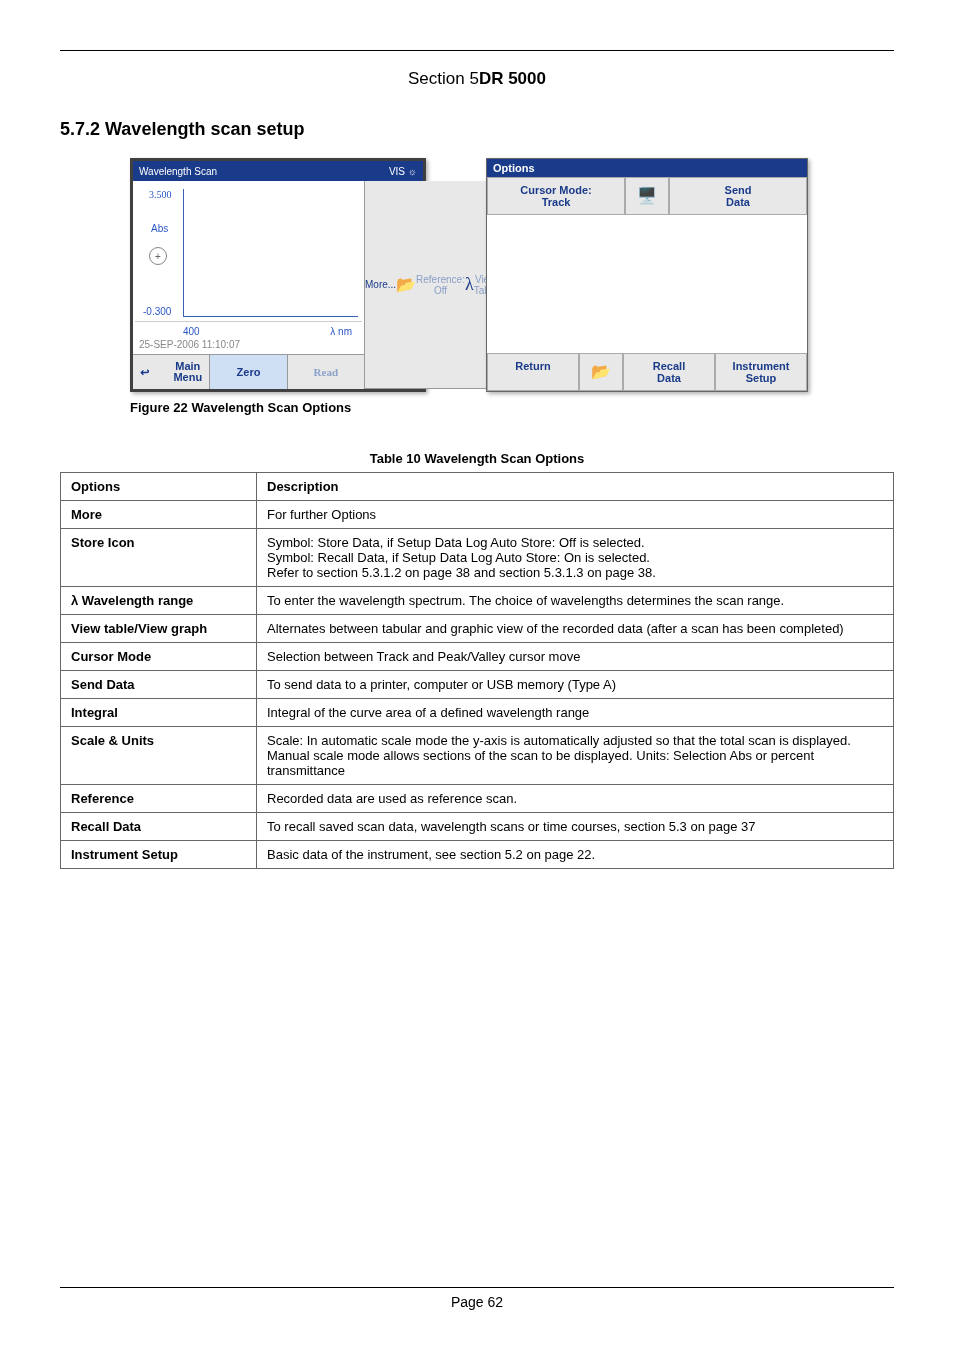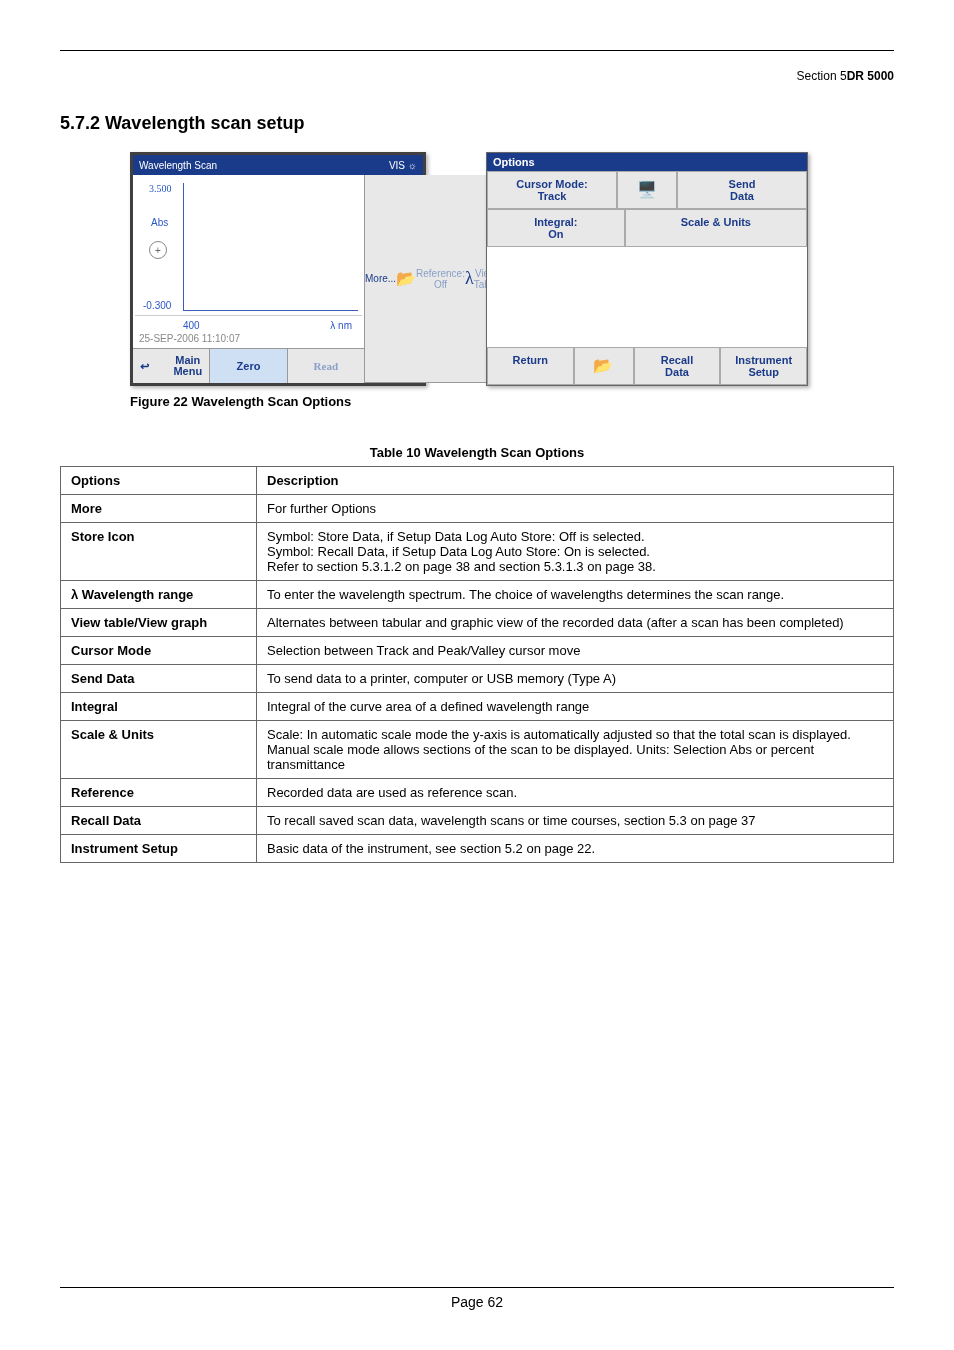--- a/index.html
+++ b/index.html
@@ -18,22 +18,22 @@
     padding: 50px 60px 40px 60px;
     position: relative;
   }
   .hr-top {
     border: 0;
     border-top: 1px solid #000;
     margin: 0 0 18px 0;
   }
   .top-row {
     display: flex;
-    justify-content: flex-end;
-    font-size: 12px;
+    justify-content: center;
+    font-size: 17px;
   }
   .top-right {
     font-weight: bold;
   }
   .section-heading {
     font-size: 18px;
     font-weight: bold;
     margin: 30px 0 18px 0;
   }
   .figure-row {
@@ -119,21 +119,21 @@
     border: 1px solid #666;
     box-shadow: 2px 2px 4px rgba(0,0,0,0.3);
     font-size:11px;
     display:flex; flex-direction:column;
   }
   .opt-title {
     background:#1a3a8a; color:#fff; font-weight:bold; padding:3px 6px;
   }
   .opt-row { display:flex; }
   .opt-cell {
-    flex:1; border:1px solid #aaa; margin:0; padding:6px 12px;
+    flex:1; border:1px solid #aaa; margin:0; padding:6px 4px;
     text-align:center; color:#1a3a8a; font-weight:bold;
     background:#e8e8e8; line-height:1.1;
   }
   .opt-cell.icon { flex:0 0 34px; display:flex; align-items:center; justify-content:center; }
   .opt-blank { flex:1; background:#fff; min-height:90px; }
   
   table.desc {
     width: 100%;
     border-collapse: collapse;
     margin-top: 30px;
@@ -241,27 +241,20 @@
           <span>Track</span>
         </div>
         <div class="opt-cell icon">
           <span style="font-size:16px;">🖥️</span>
         </div>
         <div class="opt-cell">
           <span>Send</span><br>
           <span>Data</span>
         </div>
       </div>
-      <div class="opt-row">
-        <div class="opt-cell">
-          <span>Integral:</span><br>
-          <span>On</span>
-        </div>
-        <div class="opt-cell" style="flex:1.4;">Scale &amp; Units</div>
-      </div>
       <div class="opt-blank"></div>
       <div class="opt-row">
         <div class="opt-cell">Return</div>
         <div class="opt-cell icon">
           <span style="font-size:16px;">📂</span>
         </div>
         <div class="opt-cell">
           <span>Recall</span><br>
           <span>Data</span>
         </div>

